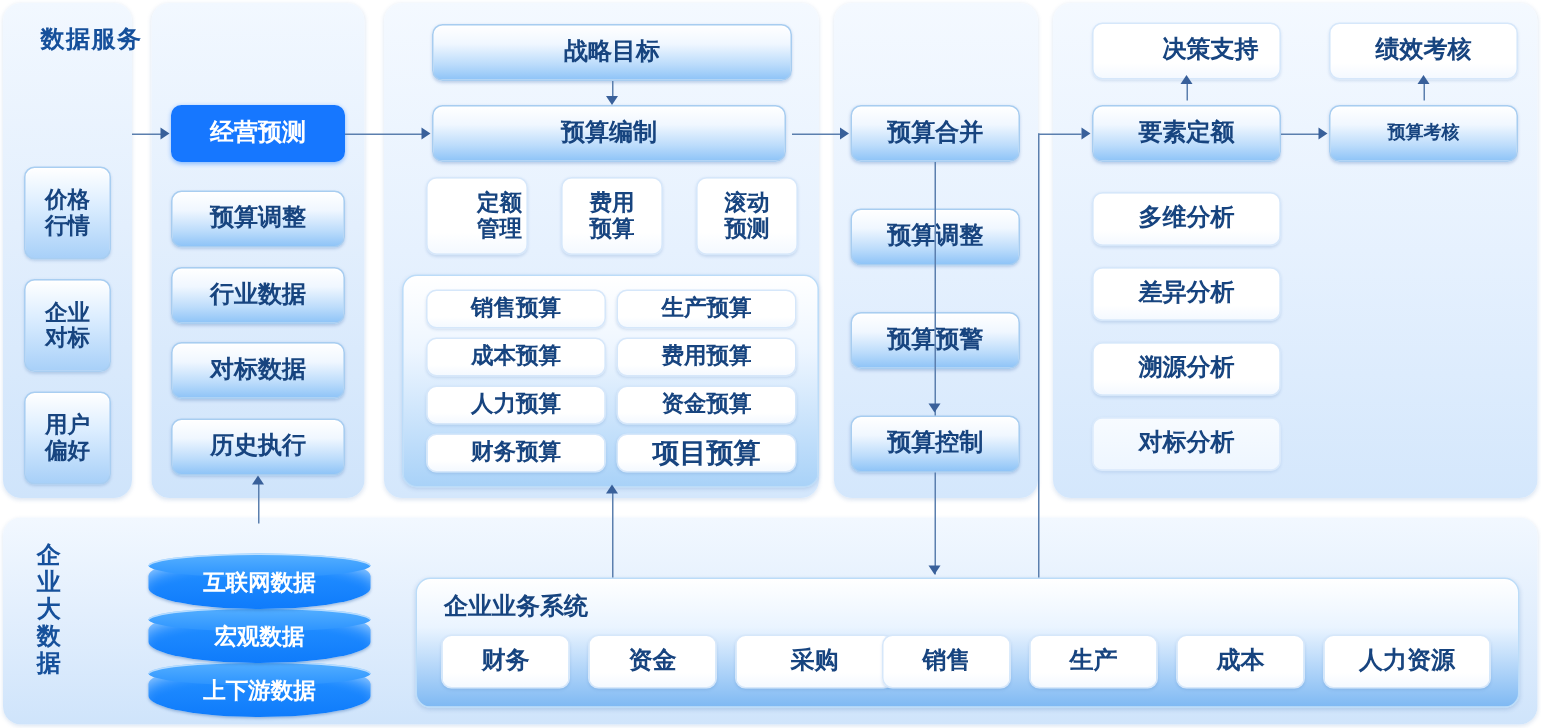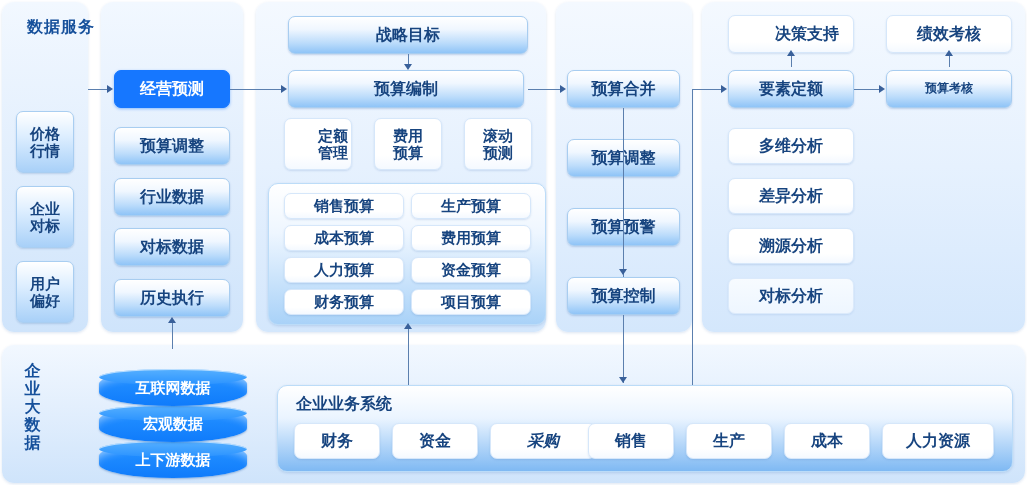--- a/index.html
+++ b/index.html
@@ -210,21 +210,21 @@
   </div>
   <div class="node n-white" style="left:284px; top:257px; width:120px; height:26px; font-size:15px;">
     <span>人力预算</span>
   </div>
   <div class="node n-white" style="left:411px; top:257px; width:120px; height:26px; font-size:15px;">
     <span>资金预算</span>
   </div>
   <div class="node n-white" style="left:284px; top:289px; width:120px; height:26px; font-size:15px;">
     <span>财务预算</span>
   </div>
-  <div class="node n-white" style="left:411px; top:289px; width:120px; height:26px; font-size:15px;text-align:right;">
+  <div class="node n-white" style="left:411px; top:289px; width:120px; height:26px; font-size:18px;text-align:right;">
     <span>项目预算</span>
   </div>
 
   <div class="node n-gloss" style="left:567px; top:70px; width:113px; height:38px; font-size:16px;">
     <span>预算合并</span>
   </div>
   <div class="node n-gloss" style="left:567px; top:139px; width:113px; height:38px; font-size:16px;">
     <span>预算调整</span>
   </div>
   <div class="node n-gloss" style="left:567px; top:208px; width:113px; height:38px; font-size:16px;">
@@ -279,21 +279,21 @@
 
   <div class="sys-box" style="left:277px; top:385px; width:734px; height:85px;"></div>
   <div class="sys-title" style="left:296px; top:394px; font-size:16px;">企业业务系统</div>
 
   <div class="node n-white" style="left:294px; top:423px; width:86px; height:36px; font-size:16px;">
     <span>财务</span>
   </div>
   <div class="node n-white" style="left:392px; top:423px; width:86px; height:36px; font-size:16px;">
     <span>资金</span>
   </div>
-  <div class="node n-white" style="left:490px; top:423px; width:106px; height:36px; font-size:16px;font-style:italic;">
+  <div class="node n-white" style="left:490px; top:423px; width:106px; height:36px; font-size:16px;">
     <span>采购</span>
   </div>
   <div class="node n-white" style="left:588px; top:423px; width:86px; height:36px; font-size:16px;">
     <span>销售</span>
   </div>
   <div class="node n-white" style="left:686px; top:423px; width:86px; height:36px; font-size:16px;">
     <span>生产</span>
   </div>
   <div class="node n-white" style="left:784px; top:423px; width:86px; height:36px; font-size:16px;">
     <span>成本</span>

